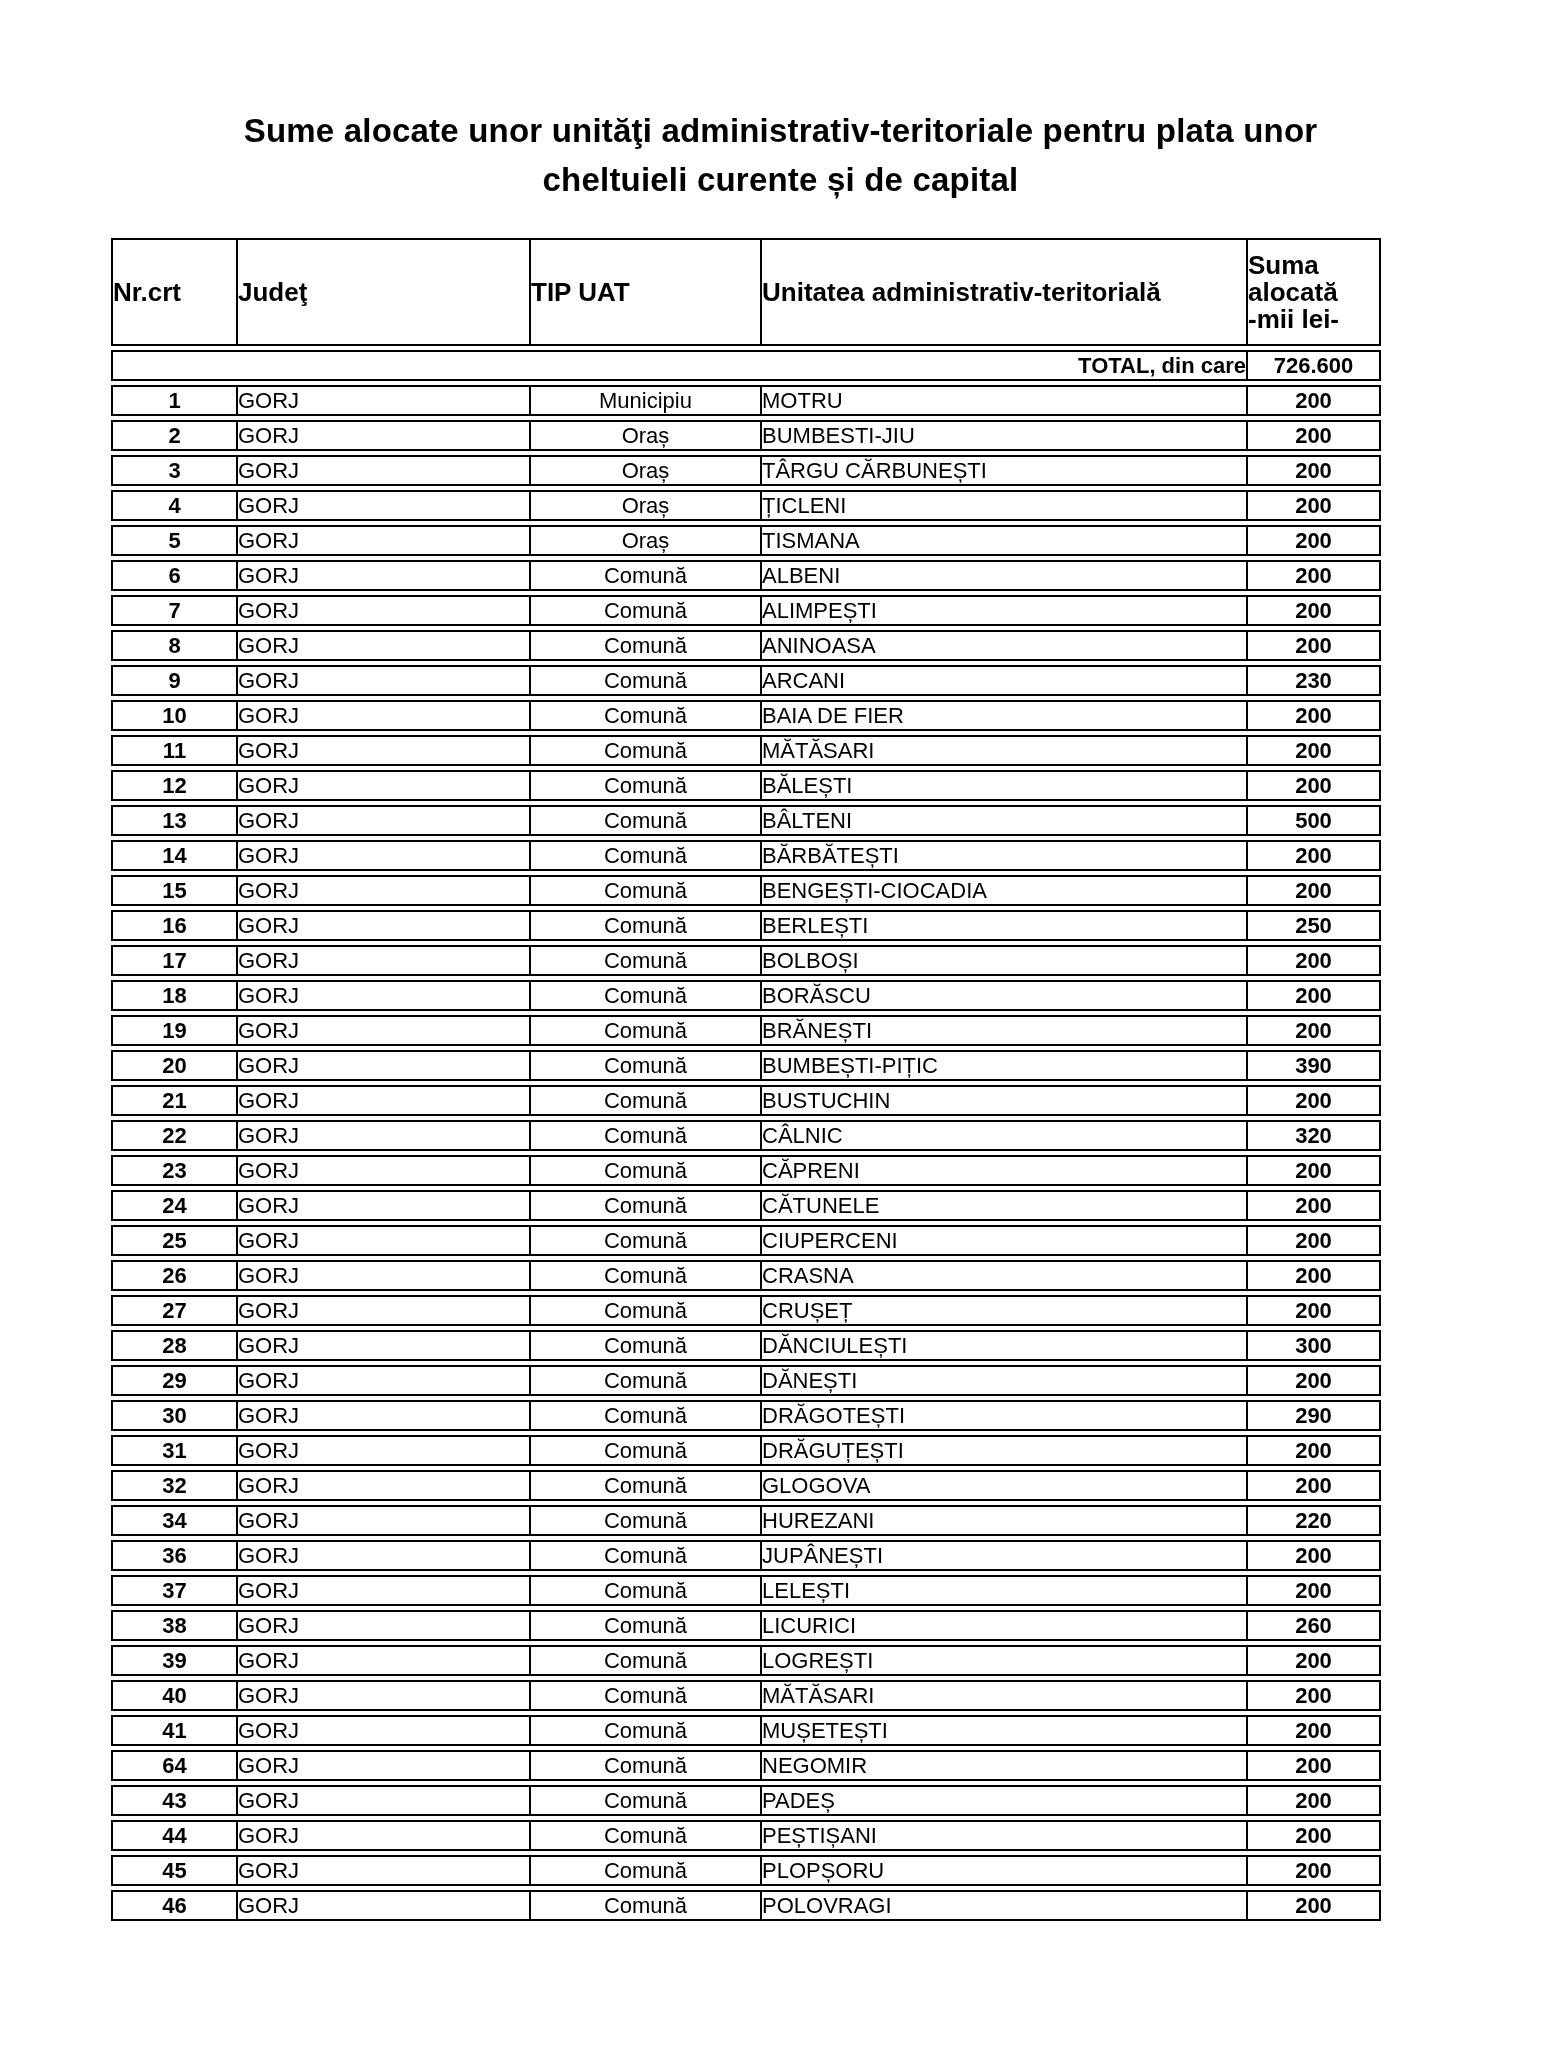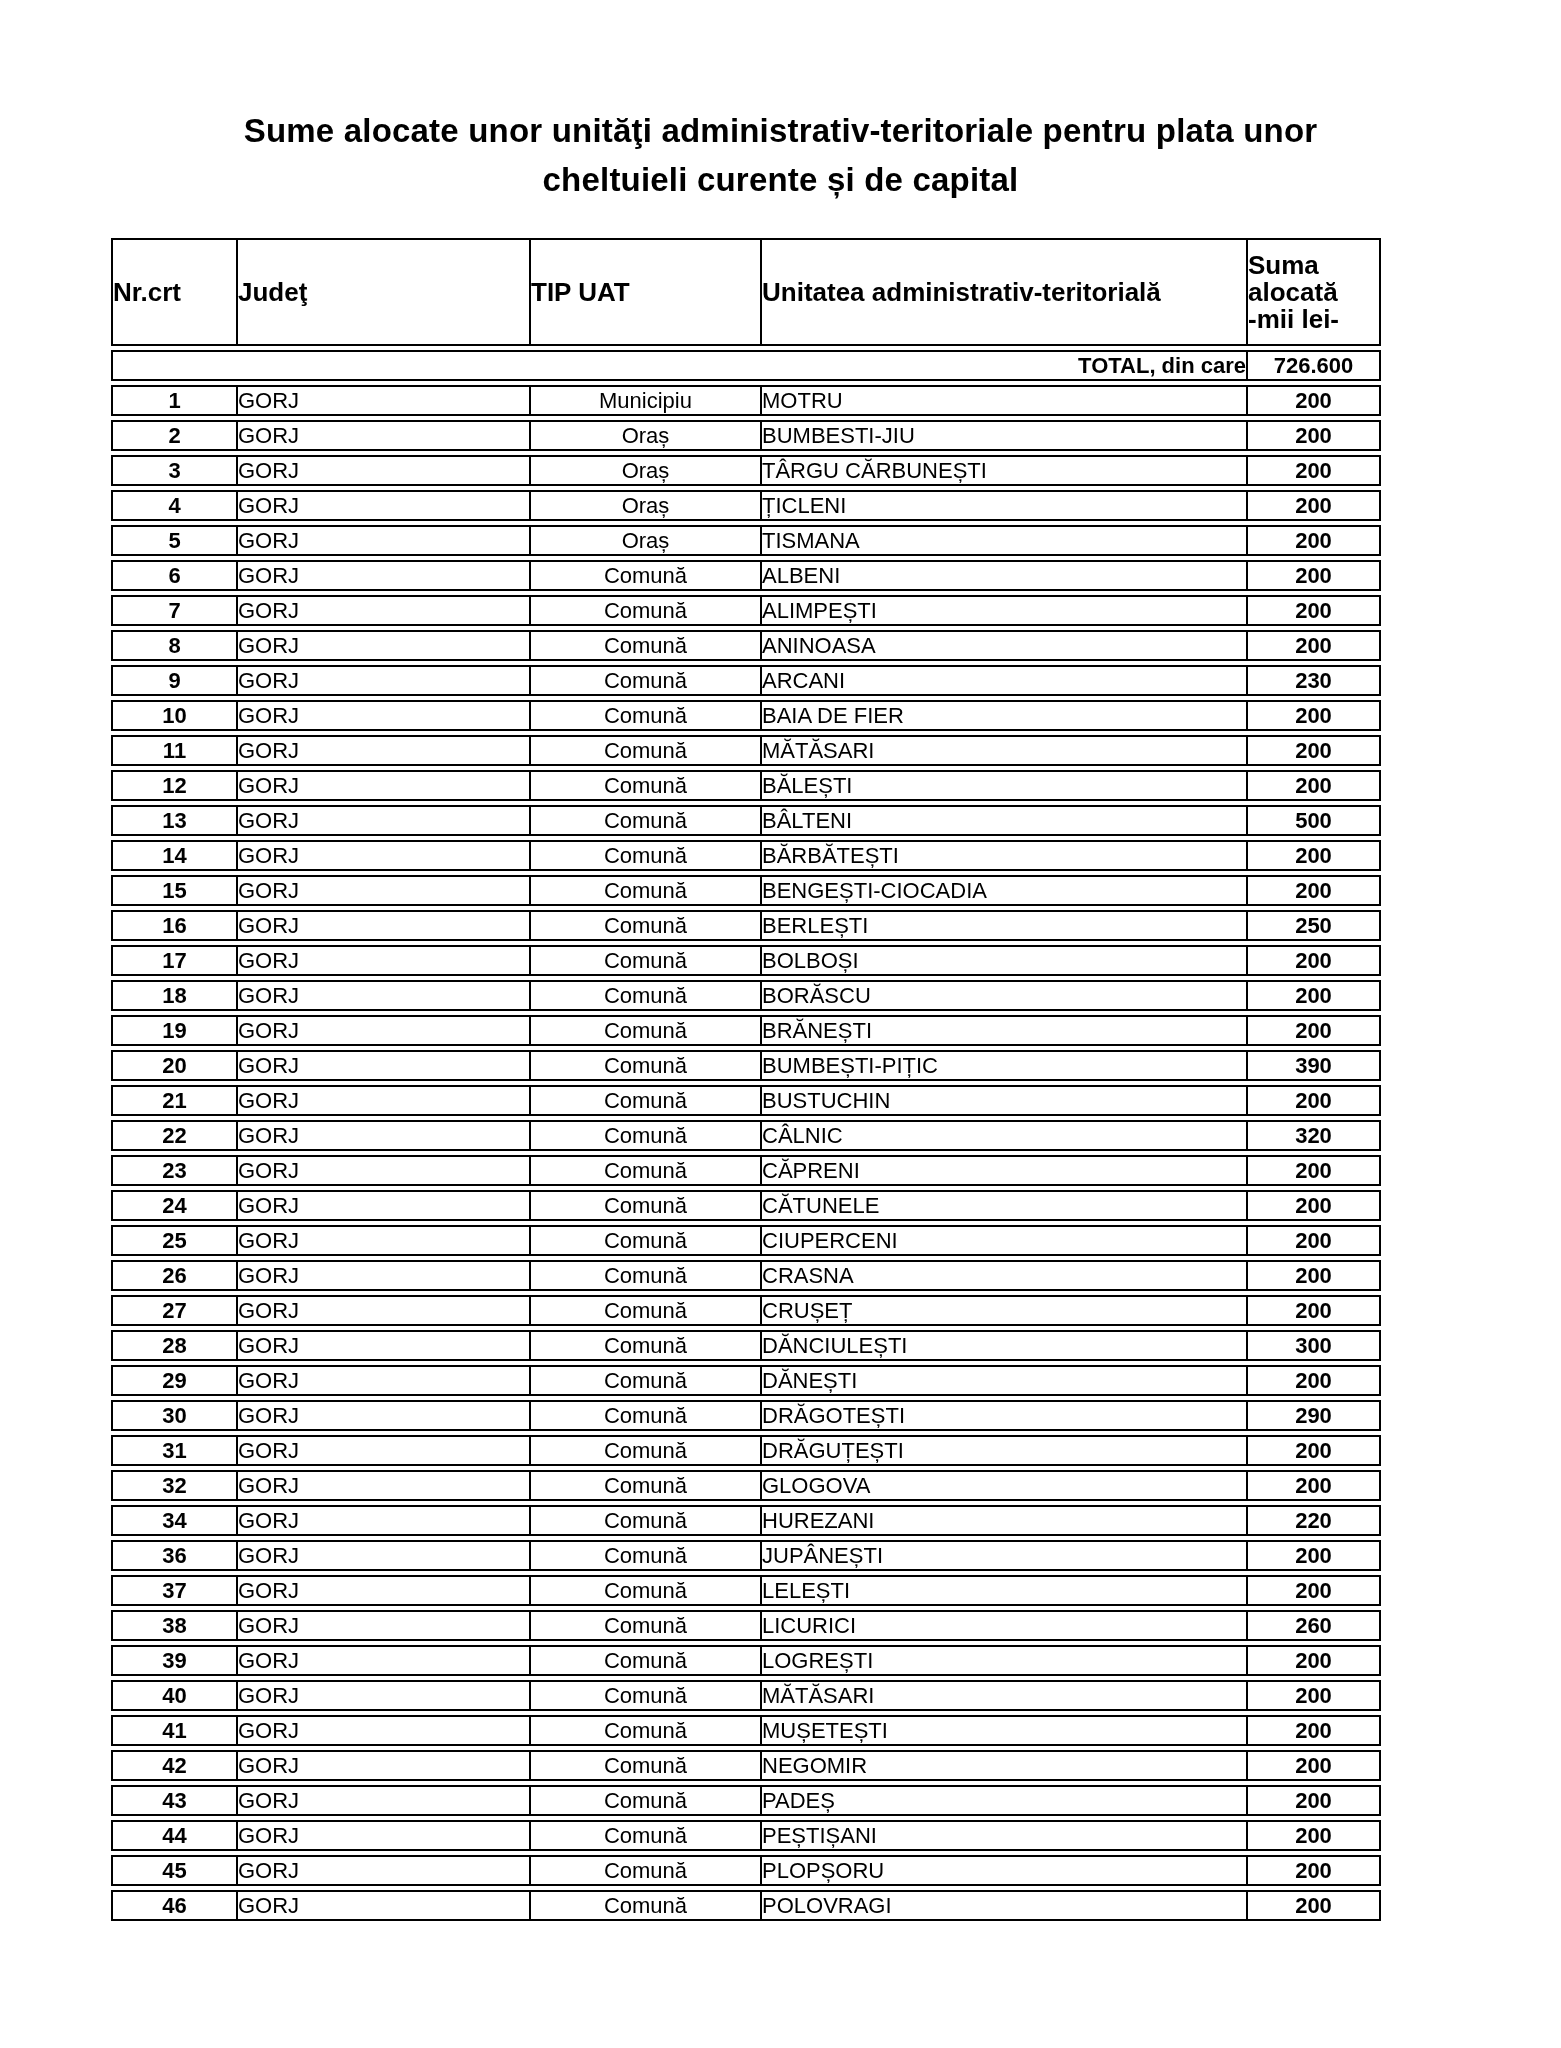--- a/index.html
+++ b/index.html
@@ -378,21 +378,21 @@
     <td class="c-suma">200</td>
   </tr>
         <tr>
     <td class="c-nr">41</td>
     <td class="c-judet">GORJ</td>
     <td class="c-tip">Comună</td>
     <td class="c-unit">MUȘETEȘTI</td>
     <td class="c-suma">200</td>
   </tr>
         <tr>
-    <td class="c-nr">42</td>
+    <td class="c-nr">64</td>
     <td class="c-judet">GORJ</td>
     <td class="c-tip">Comună</td>
     <td class="c-unit">NEGOMIR</td>
     <td class="c-suma">200</td>
   </tr>
         <tr>
     <td class="c-nr">43</td>
     <td class="c-judet">GORJ</td>
     <td class="c-tip">Comună</td>
     <td class="c-unit">PADEȘ</td>

